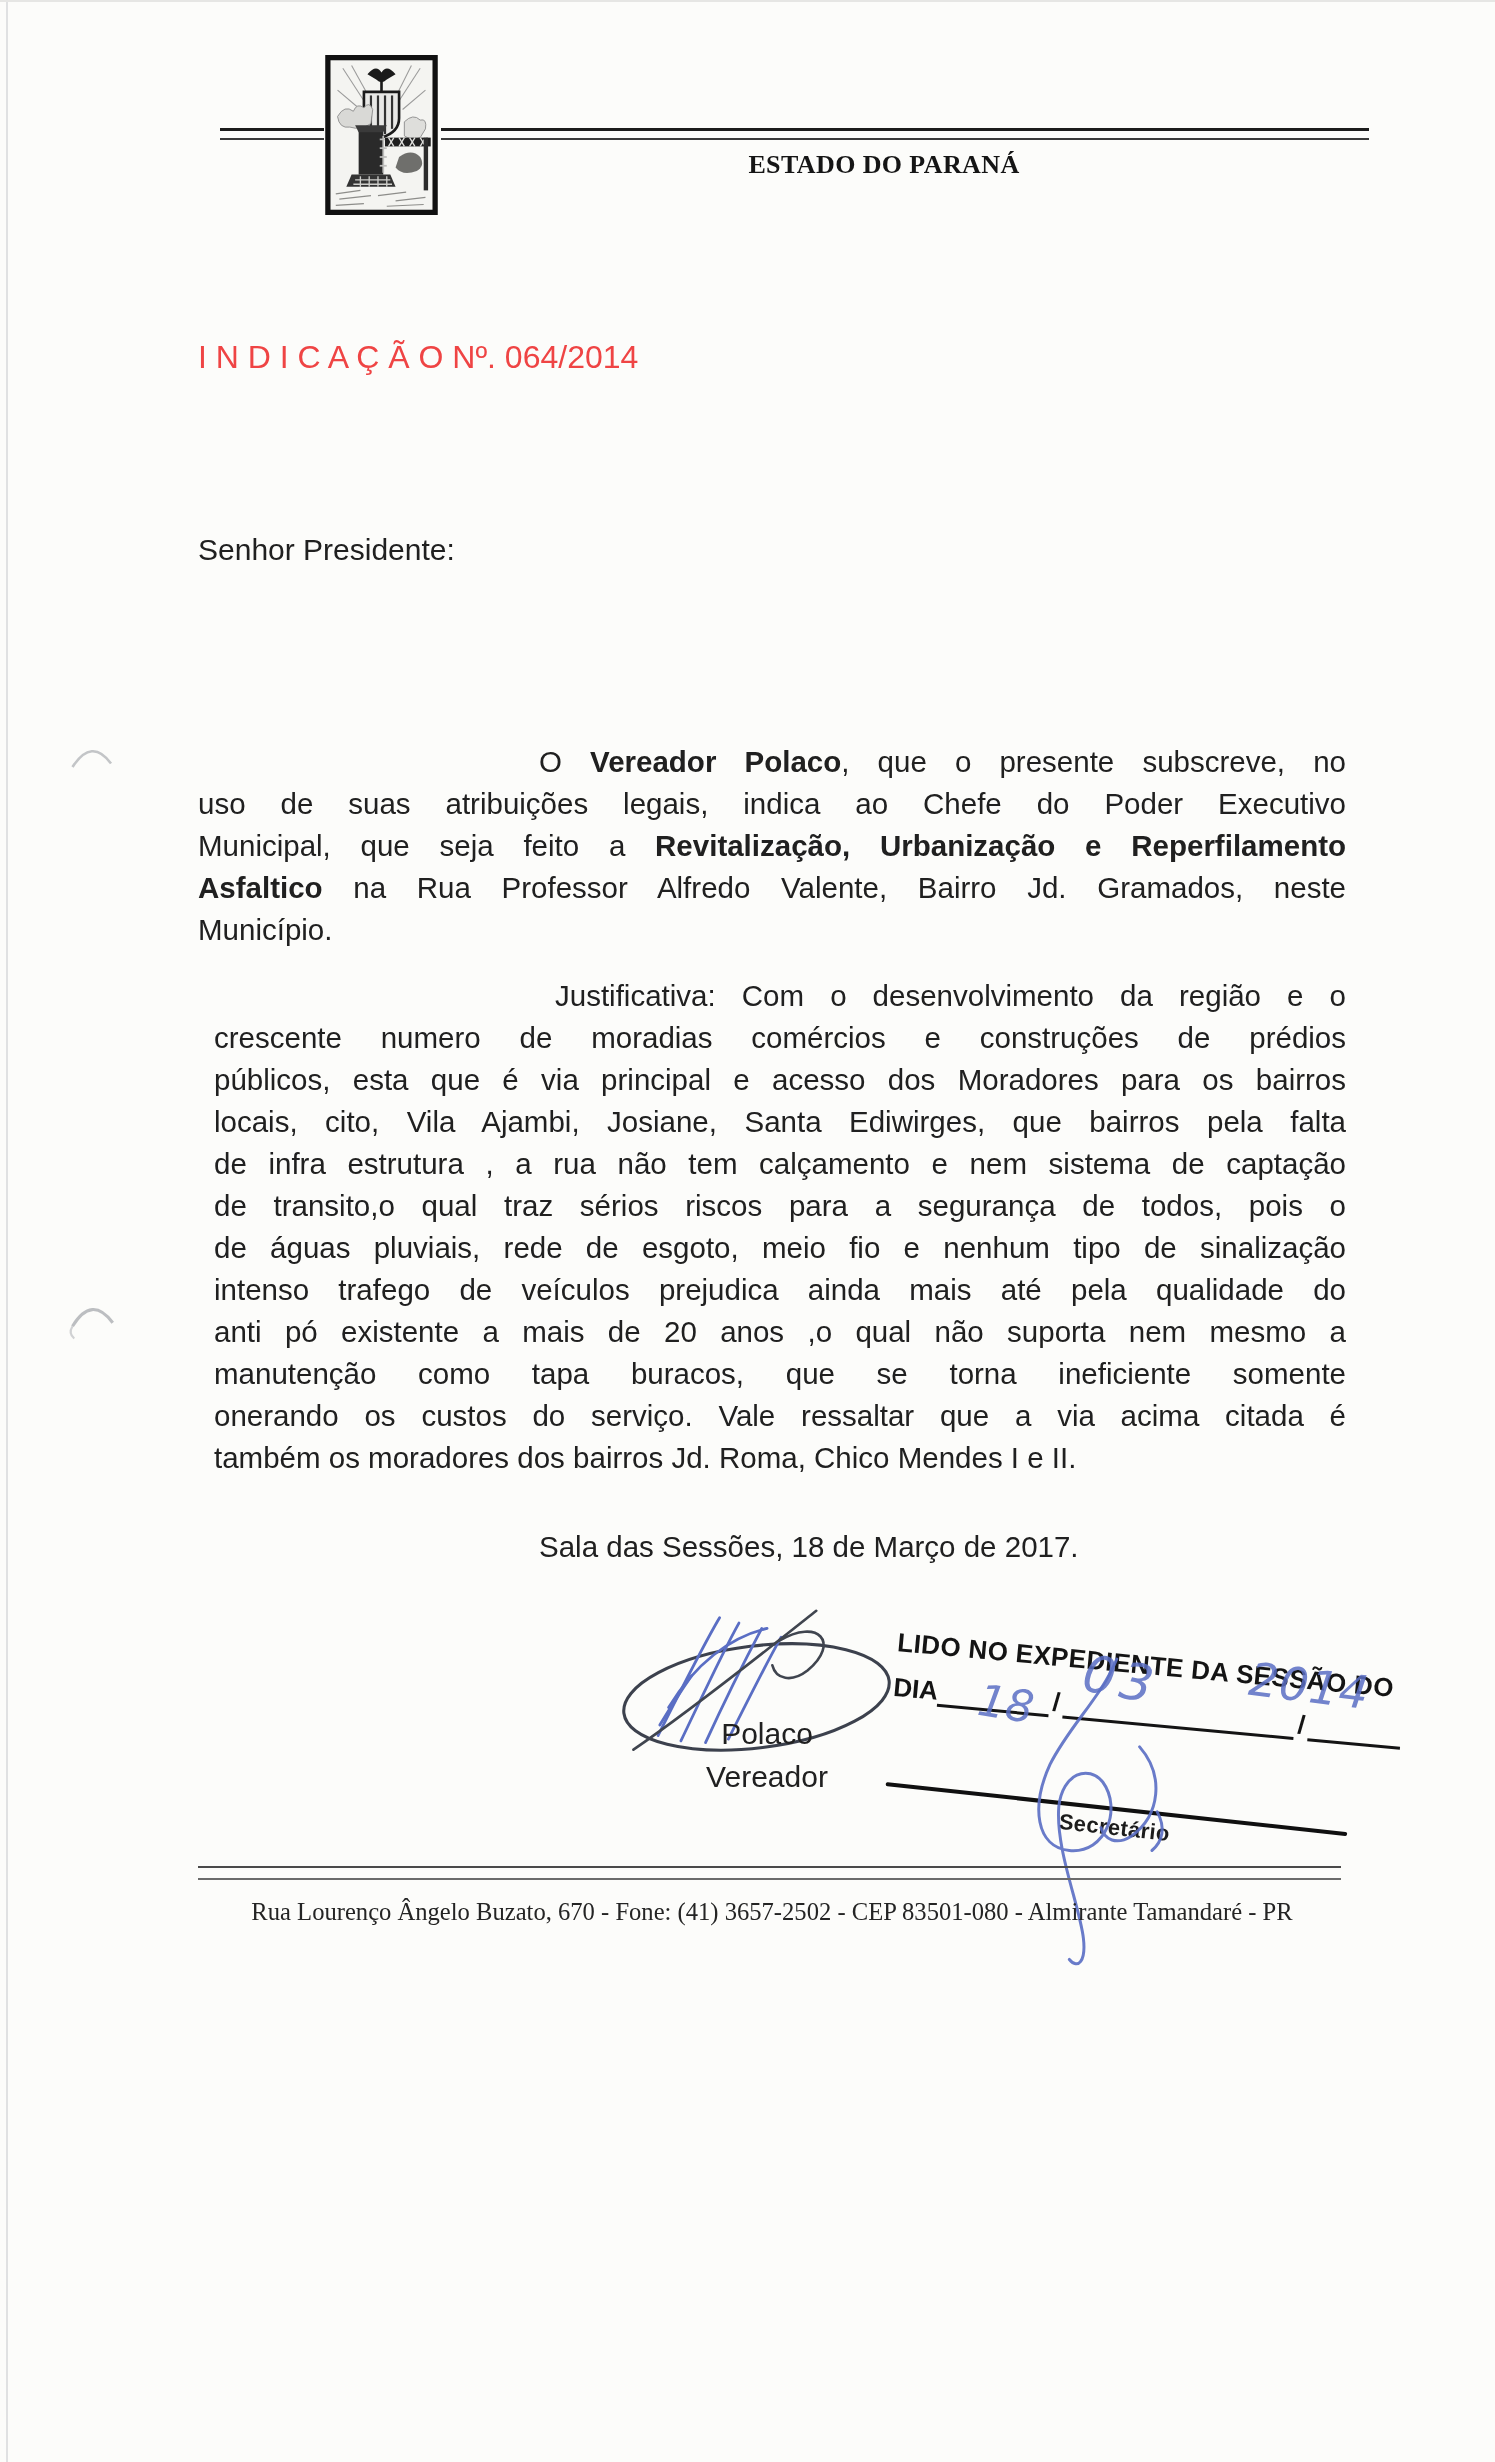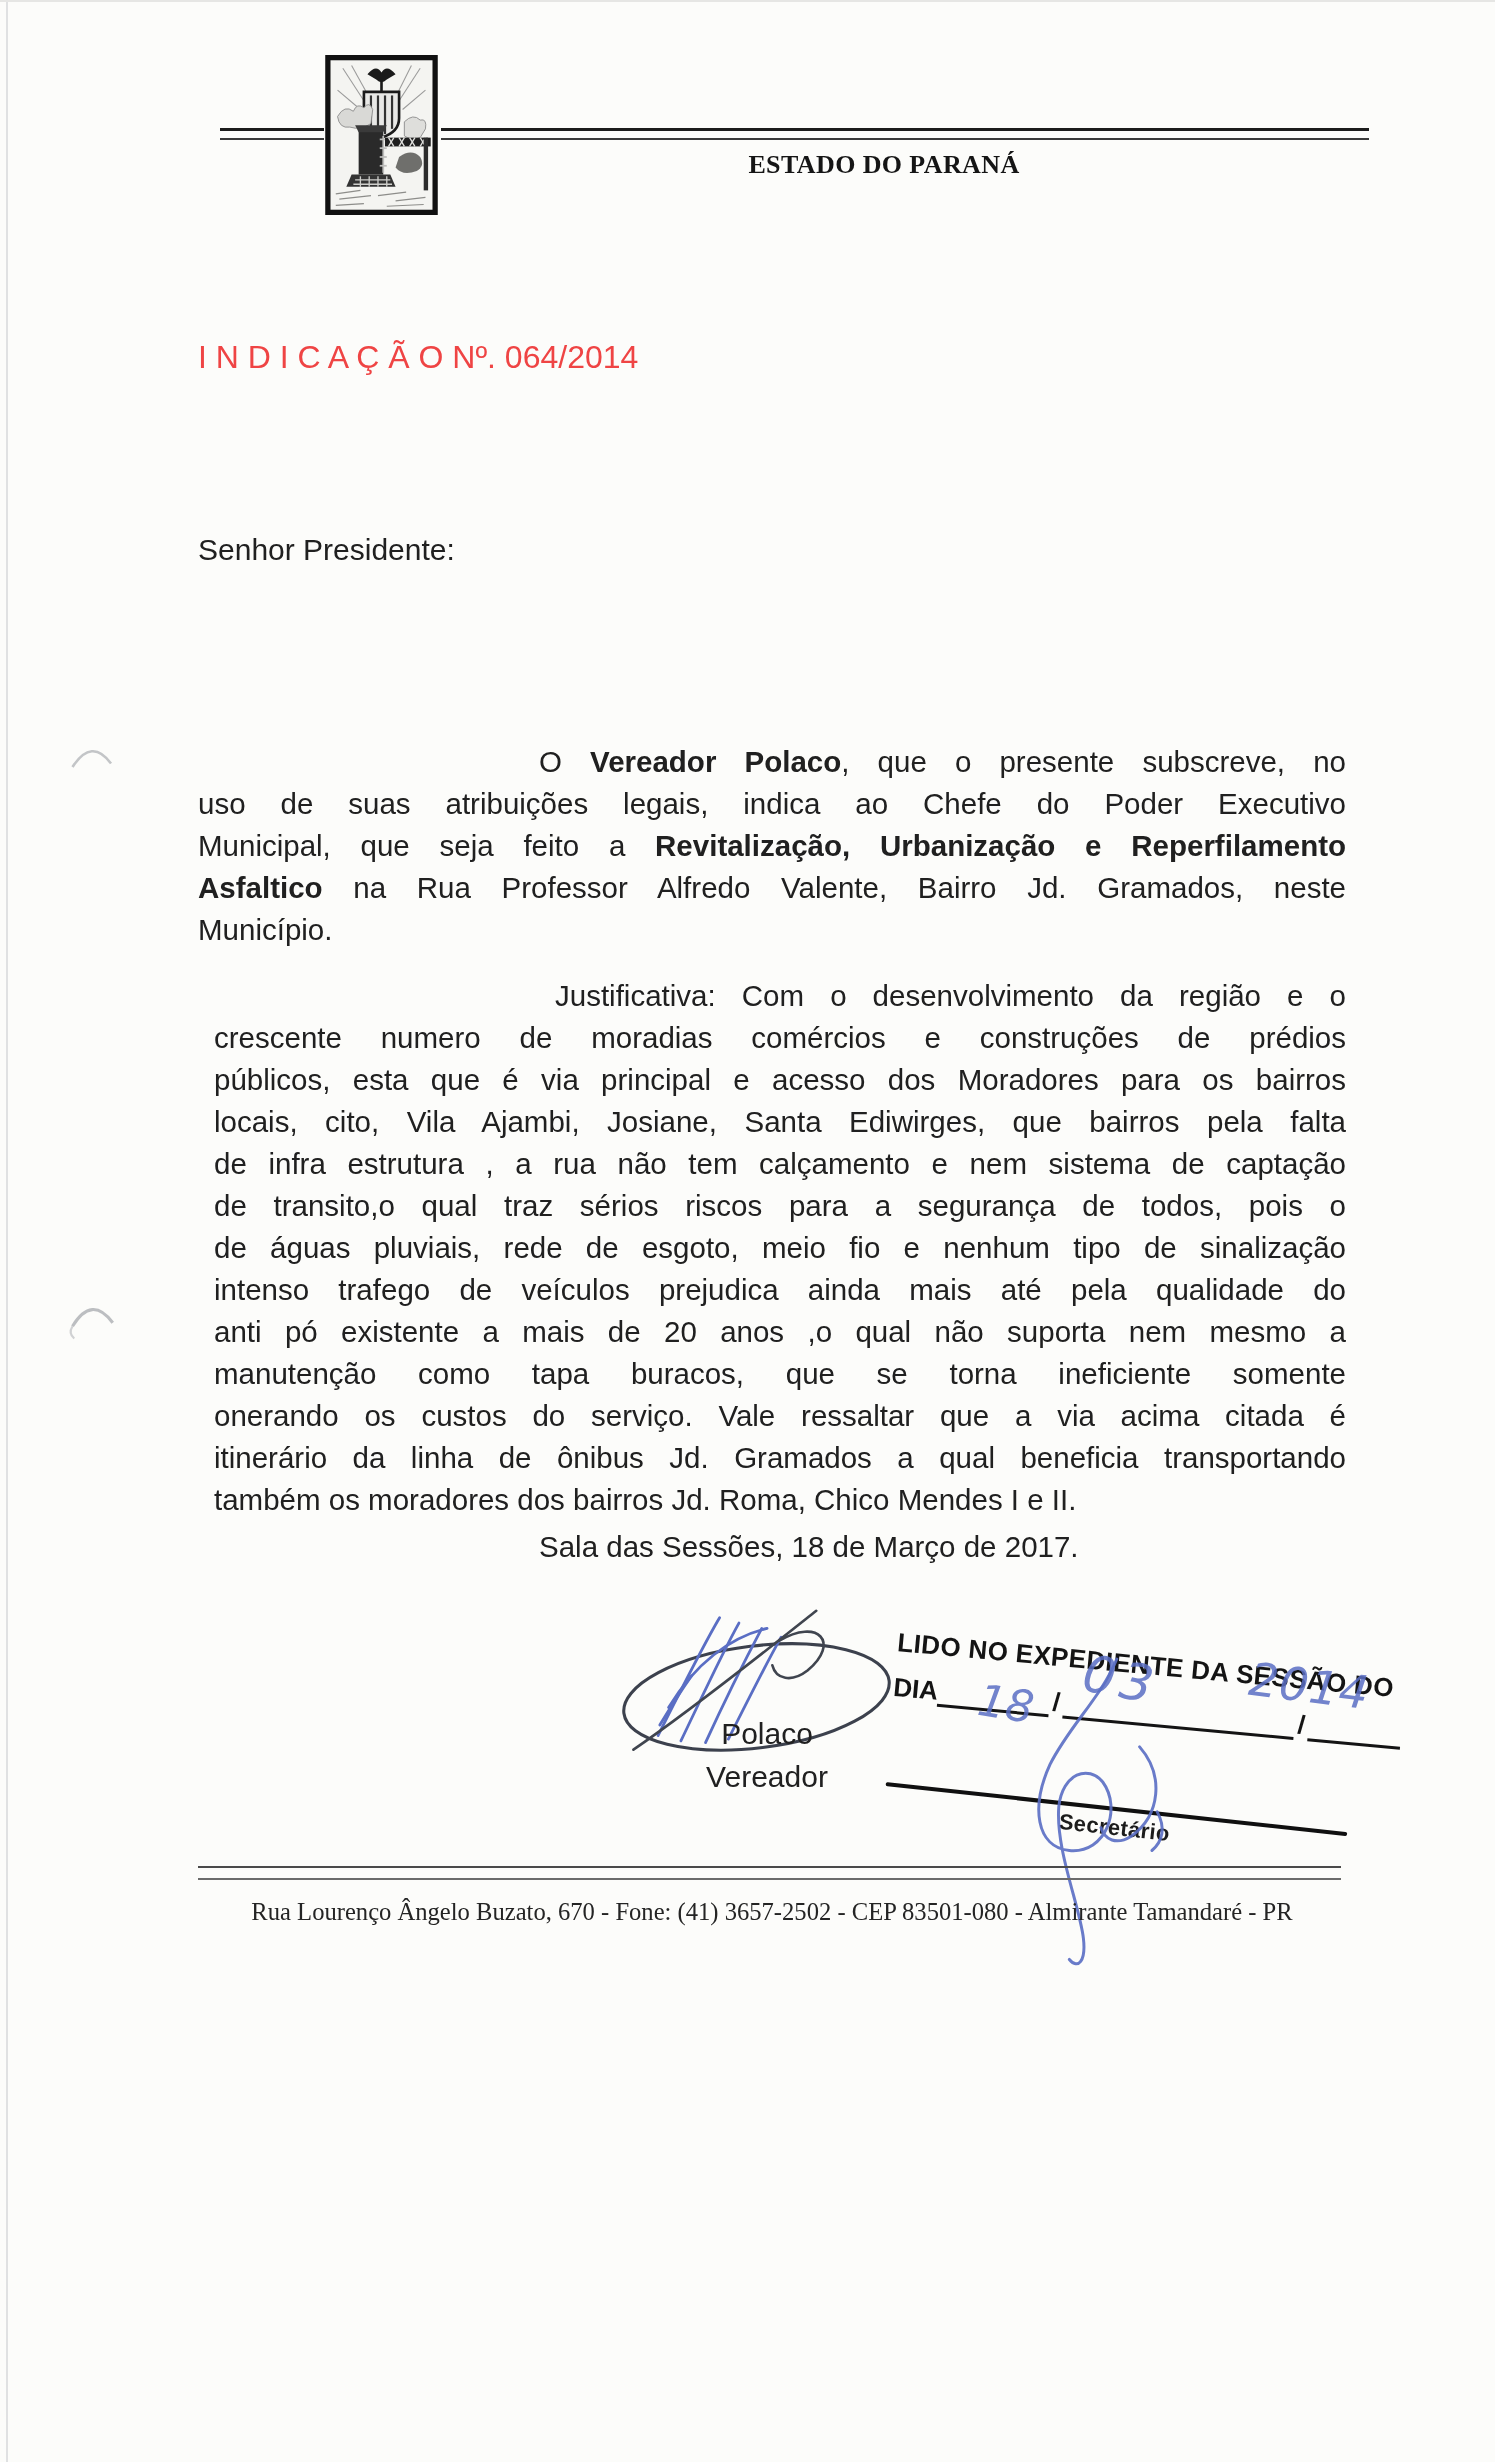--- a/index.html
+++ b/index.html
@@ -195,21 +195,20 @@
         <div class="doc-line just"><span>crescente numero de moradias comércios e construções de prédios</span></div>
         <div class="doc-line just"><span>públicos, esta que é via principal e acesso dos Moradores para os bairros</span></div>
         <div class="doc-line just"><span>locais, cito, Vila Ajambi, Josiane, Santa Ediwirges,  que bairros pela falta</span></div>
         <div class="doc-line just"><span>de infra estrutura , a rua não tem calçamento e nem sistema de captação</span></div>
         <div class="doc-line just"><span>de transito,o qual traz sérios riscos para a segurança de todos, pois o</span></div>
         <div class="doc-line just"><span>de águas pluviais, rede de esgoto, meio fio e nenhum tipo de sinalização</span></div>
         <div class="doc-line just"><span>intenso trafego de veículos prejudica ainda mais até  pela qualidade do</span></div>
         <div class="doc-line just"><span>anti pó existente a mais de 20 anos ,o qual não suporta nem mesmo a</span></div>
         <div class="doc-line just"><span>manutenção como tapa buracos, que se torna ineficiente somente</span></div>
         <div class="doc-line just"><span>onerando os custos do serviço. Vale ressaltar que a  via acima citada é</span></div>
-        <div class="doc-line just"><span>itinerário da linha de ônibus Jd. Gramados a qual beneficia transportando</span></div>
         <div class="doc-line"><span>também os moradores dos bairros  Jd. Roma, Chico Mendes I e II.</span></div>
       </div>
     </div>
   <div class="date-line">Sala das Sessões, 18 de Março de 2017.</div>
 
   <svg class="arc-svg" style="left:62px;top:730px;" width="70" height="53" viewBox="0 0 80 60">
     <path d="M12 42 Q34 8 56 38" fill="none" stroke="#b4b7ba" stroke-width="3" opacity="0.8"></path>
   </svg>
   <svg class="arc-svg" style="left:62px;top:1286px;" width="70" height="70" viewBox="0 0 80 80">
     <path d="M12 46 Q34 10 58 42" fill="none" stroke="#b0b3b6" stroke-width="3.5" opacity="0.85"></path>

